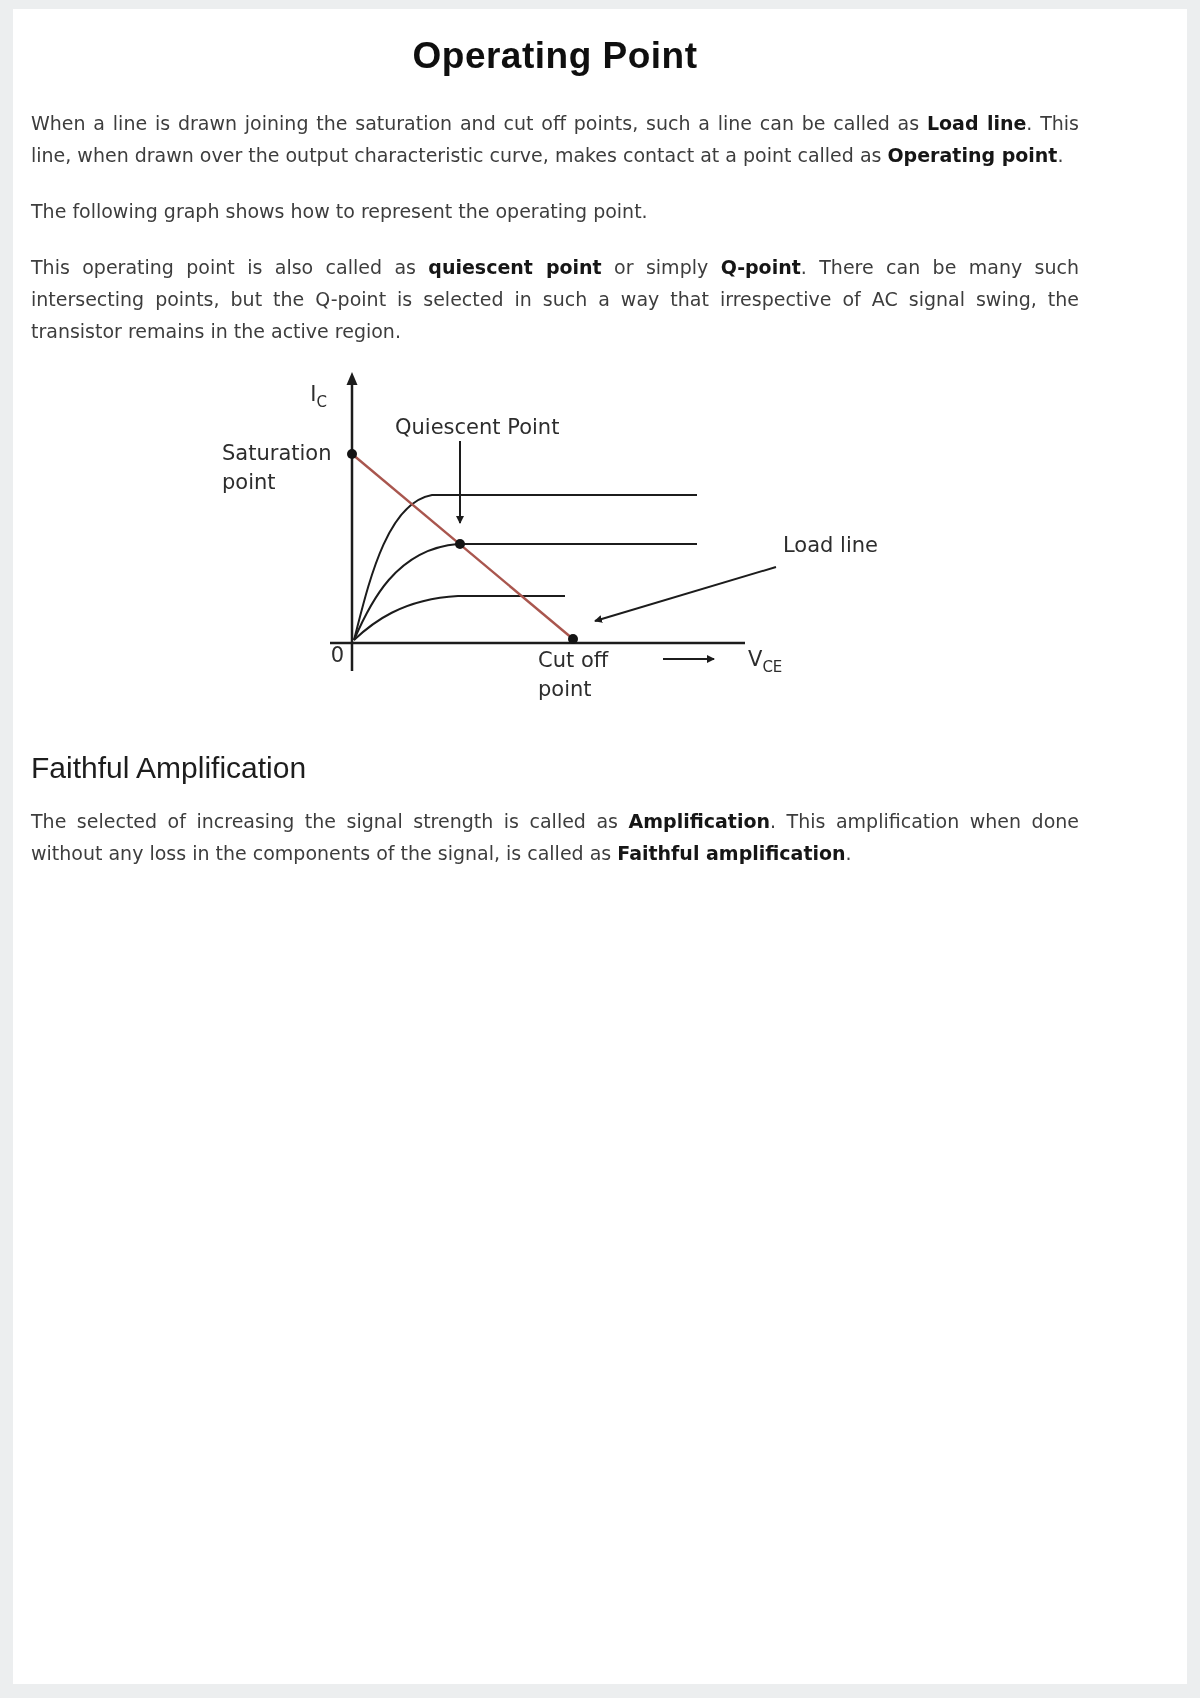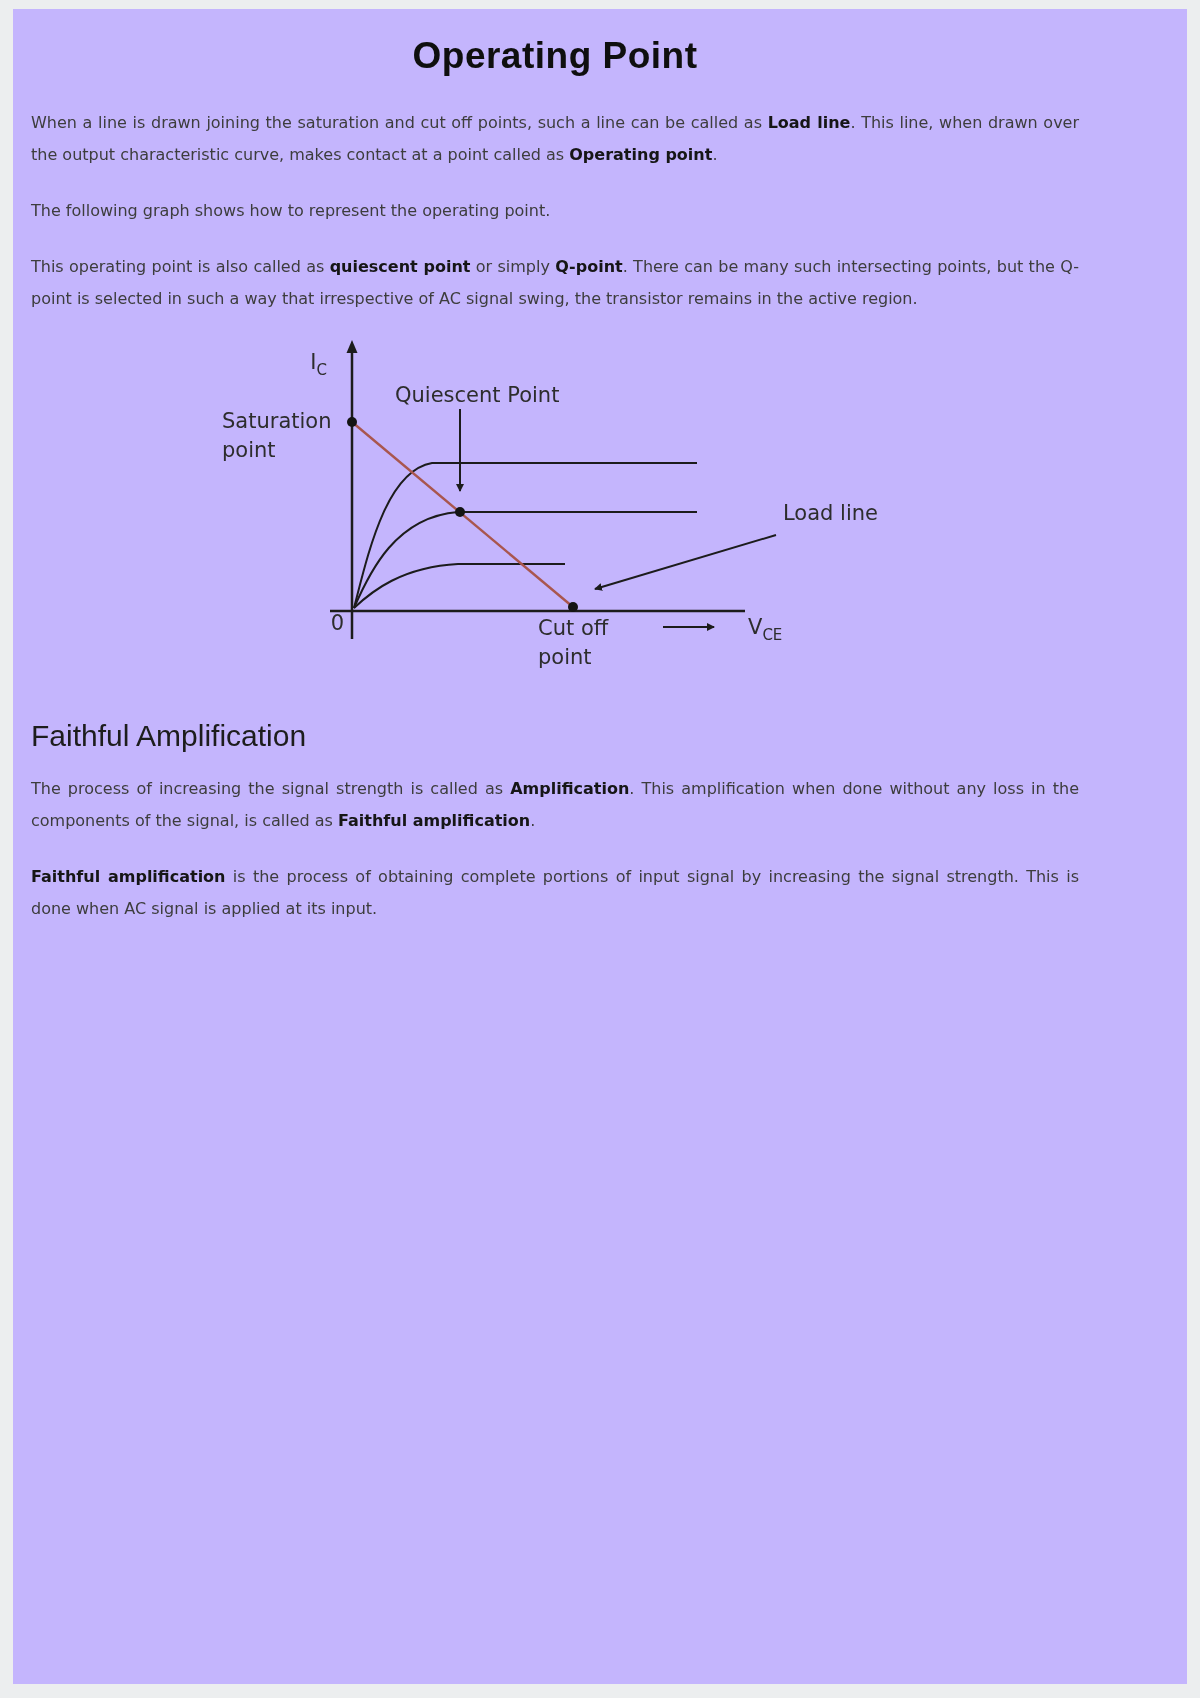--- a/index.html
+++ b/index.html
@@ -3,36 +3,36 @@
 <meta charset="utf-8">
 <style>
   * { box-sizing: border-box; }
   html, body { margin: 0; padding: 0; }
   body {
     background: #eceeef;
     padding: 9px 13px 14px;
     font-family: "DejaVu Sans", "Liberation Sans", sans-serif;
   }
   .page {
-    background: #c4b5fd;
+    background: #ffffff;
     min-height: 1675px;
     padding: 26px 20px 25px 18px;
   }
   h1 {
     font-family: "Liberation Sans", sans-serif;
     font-size: 37px;
     font-weight: bold;
     color: #0f0f0f;
     text-align: center;
     max-width: 1048px;
     margin: 0 0 30px;
     letter-spacing: 0.5px;
   }
   p {
-    font-size: 16px;
+    font-size: 19px;
     line-height: 32px;
     color: #3d3d3d;
     max-width: 1048px;
     margin: 0 0 24px;
     text-align: justify;
   }
   p b { color: #161616; font-weight: bold; }
   h2 {
     font-family: "Liberation Sans", sans-serif;
     font-size: 30px;
@@ -109,17 +109,16 @@
 
       <text x="124" y="291" text-anchor="end" class="fig-label">0</text>
 
       <text x="528" y="295" class="fig-label"><tspan>V</tspan><tspan dy="6" class="fig-sub">CE</tspan></text>
     </svg>
   </div>
 
 
   <h2>Faithful Amplification</h2>
 
-  <p><span>The process of increasing the signal strength is called as </span><b>Amplification</b><span>. This amplification when done without any loss in the components of the signal, is called as </span><b>Faithful amplification</b><span>.</span></p>
+  <p><span>The selected of increasing the signal strength is called as </span><b>Amplification</b><span>. This amplification when done without any loss in the components of the signal, is called as </span><b>Faithful amplification</b><span>.</span></p>
 
-  <p><b>Faithful amplification</b><span> is the process of obtaining complete portions of input signal by increasing the signal strength. This is done when AC signal is applied at its input.</span></p>
 
 </div>
 
 </body></html>

